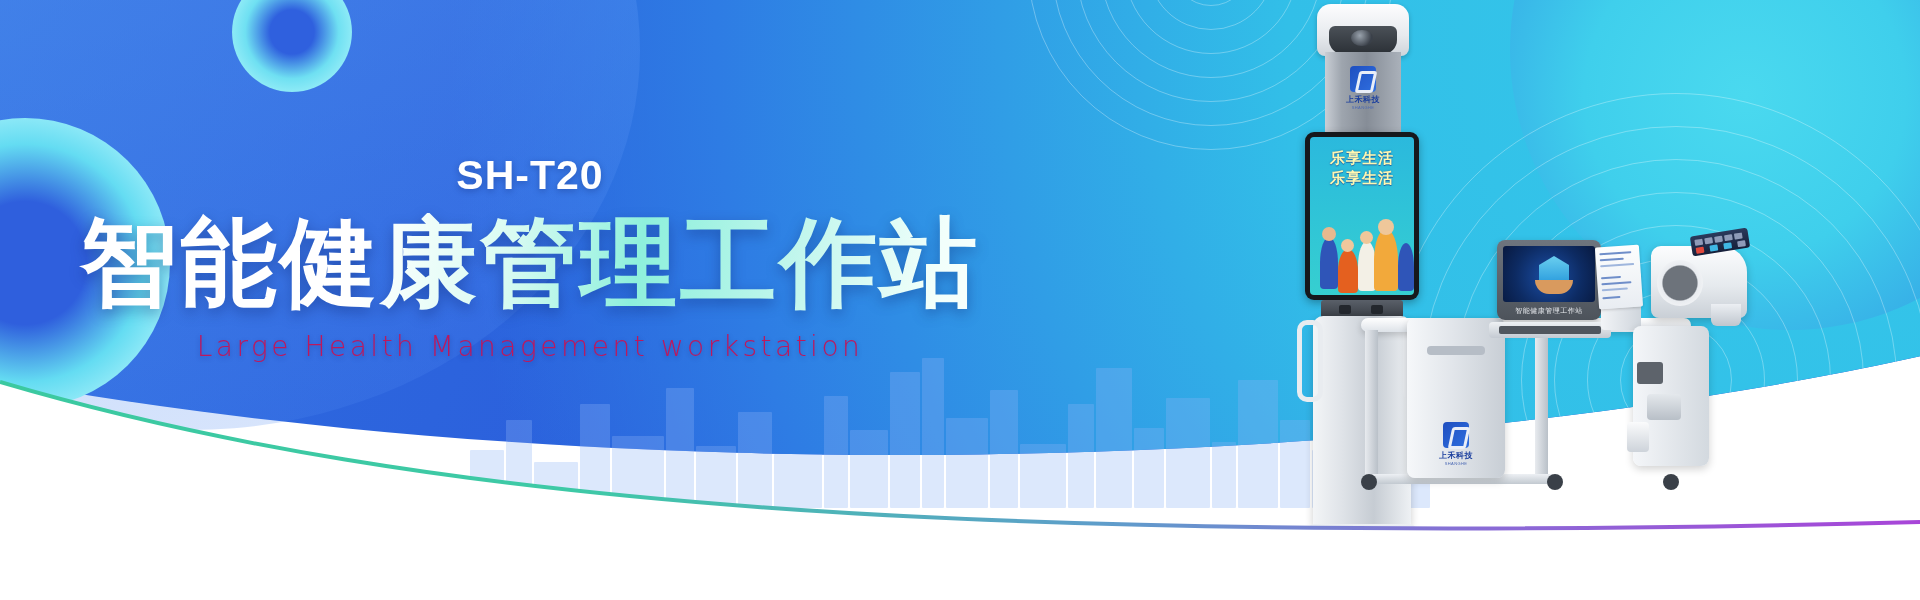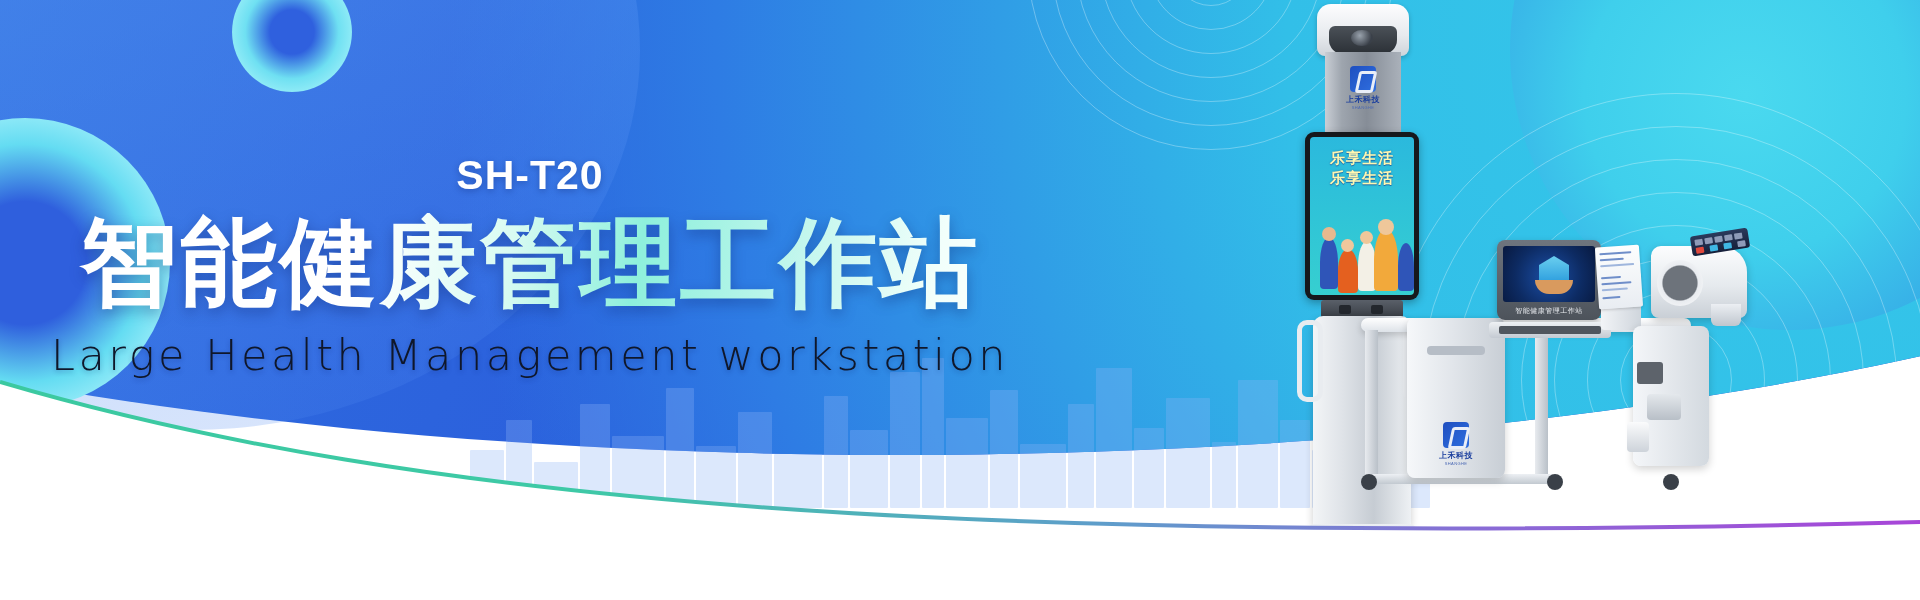--- a/index.html
+++ b/index.html
@@ -62,21 +62,21 @@
   }
   .title-cn{
     margin-top:14px;
     font-size:97px;font-weight:bold;line-height:1.04;letter-spacing:3px;
     background:linear-gradient(100deg,#ffffff 0%,#ffffff 34%,#d8fbf2 48%,#8ef0dc 60%,#bff6ec 74%,#f2fffb 88%,#ffffff 100%);
     -webkit-background-clip:text;background-clip:text;color:transparent;
     filter:drop-shadow(0 5px 7px rgba(10,32,104,.38));
   }
   .title-en{
     margin-top:16px;
-    font-size:43px;font-weight:300;color:#0f172a;letter-spacing:3.5px;
+    font-size:28px;font-weight:300;color:#be185d;letter-spacing:3.5px;
     font-family:"DejaVu Sans","Liberation Sans",sans-serif;
     text-shadow:0 2px 5px rgba(12,34,106,.30);
   }
 
   
   .product{position:absolute;left:1265px;top:0;width:655px;height:600px;}
 
   
   .kiosk{position:absolute;left:38px;top:4px;width:118px;height:590px;}
   .kiosk-head{

